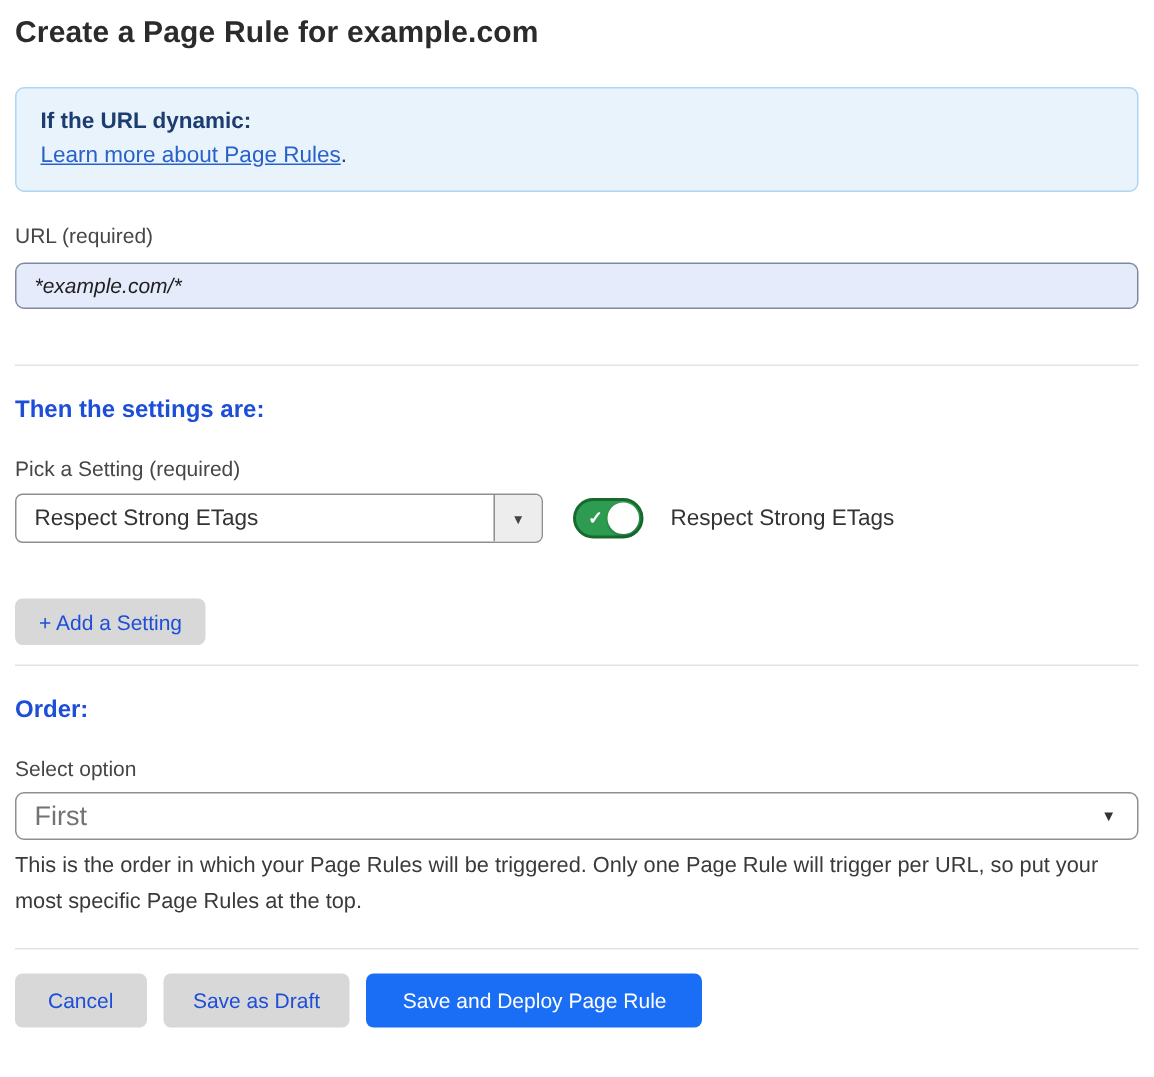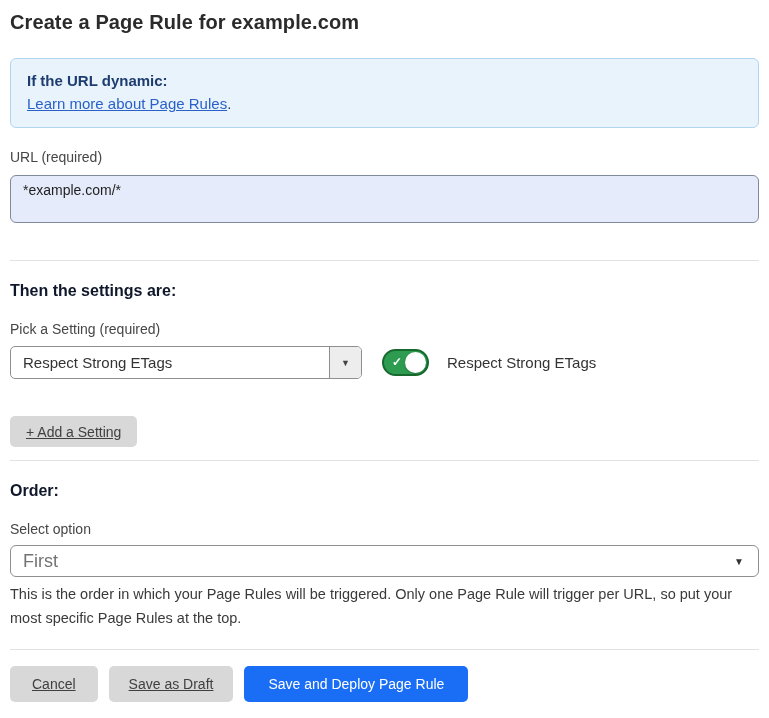--- a/index.html
+++ b/index.html
@@ -41,45 +41,46 @@
 
   .field-label {
     display: block;
     margin-top: 21px;
     font-size: 14px;
     color: #464646;
   }
 
   .url-input {
     margin-top: 10px;
-    height: 48px;
+    height: 31px;
     width: 749px;
     background: #e5ebfa;
     border: 1px solid #7f8b9d;
     border-radius: 6px;
     padding: 0 12px;
     font-size: 14px;
     color: #1f1f1f;
     line-height: 29px;
+    font-style: italic;
   }
 
   .divider {
     border: none;
     border-top: 1px solid #e2e2e2;
     margin: 0 0 0 0;
   }
   .divider-1 { margin-top: 37px; }
   .divider-2 { margin-top: 13px; }
   .divider-3 { margin-top: 19px; }
 
   .section-heading {
     margin-top: 21px;
     font-size: 16px;
     font-weight: bold;
-    color: #0f172a;
+    color: #1d4ed8;
   }
 
   
   .settings-row {
     margin-top: 9px;
     display: flex;
     align-items: center;
   }
   .setting-select {
     width: 352px;
@@ -149,22 +150,21 @@
   .btn {
     display: inline-block;
     border: none;
     border-radius: 5px;
     font-family: "Liberation Sans", sans-serif;
     font-size: 14px;
     cursor: pointer;
   }
   .btn-gray {
     background: #d8d8d8;
-    color: #404040;
-    text-decoration: underline;
+    color: #1d4ed8;
   }
   .btn-blue {
     background: #1a6ef5;
     color: #ffffff;
   }
   .add-setting-btn {
     margin-top: 37px;
     height: 31px;
     padding: 0 16px;
     font-size: 14px;

